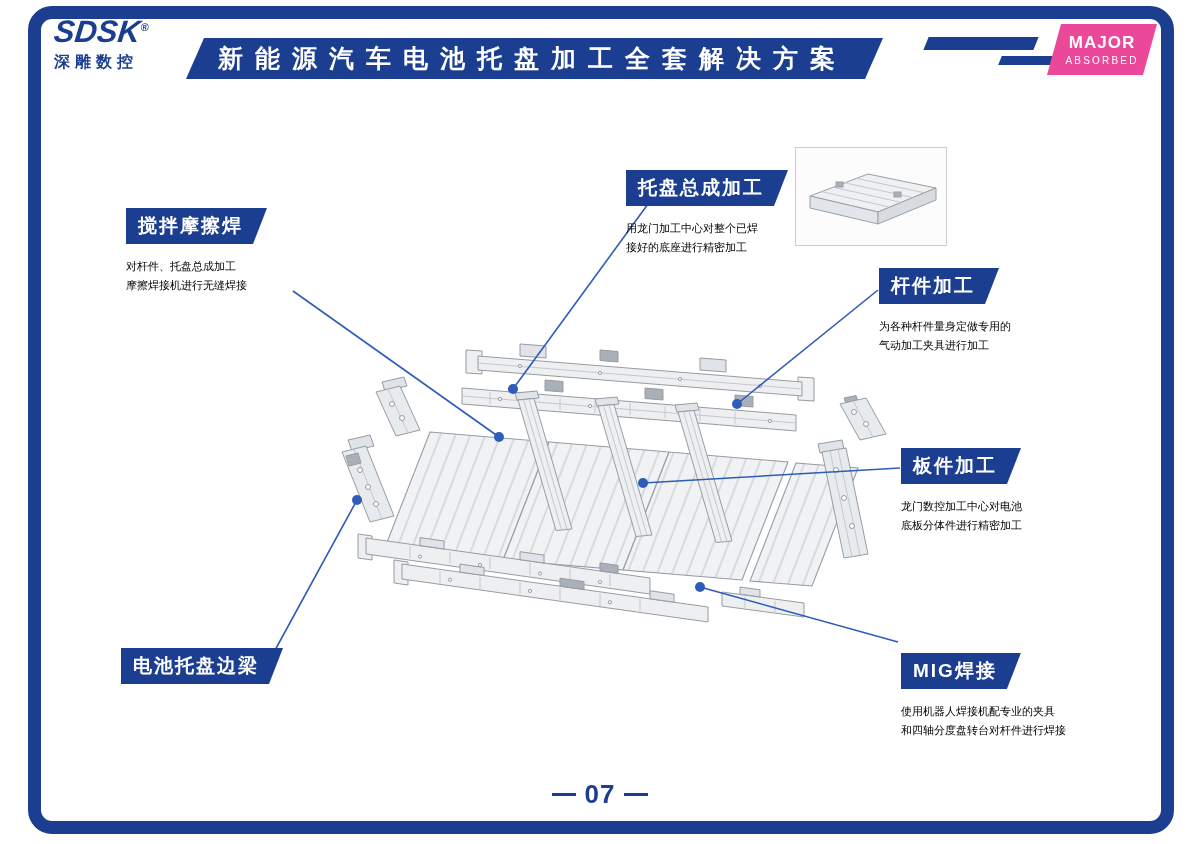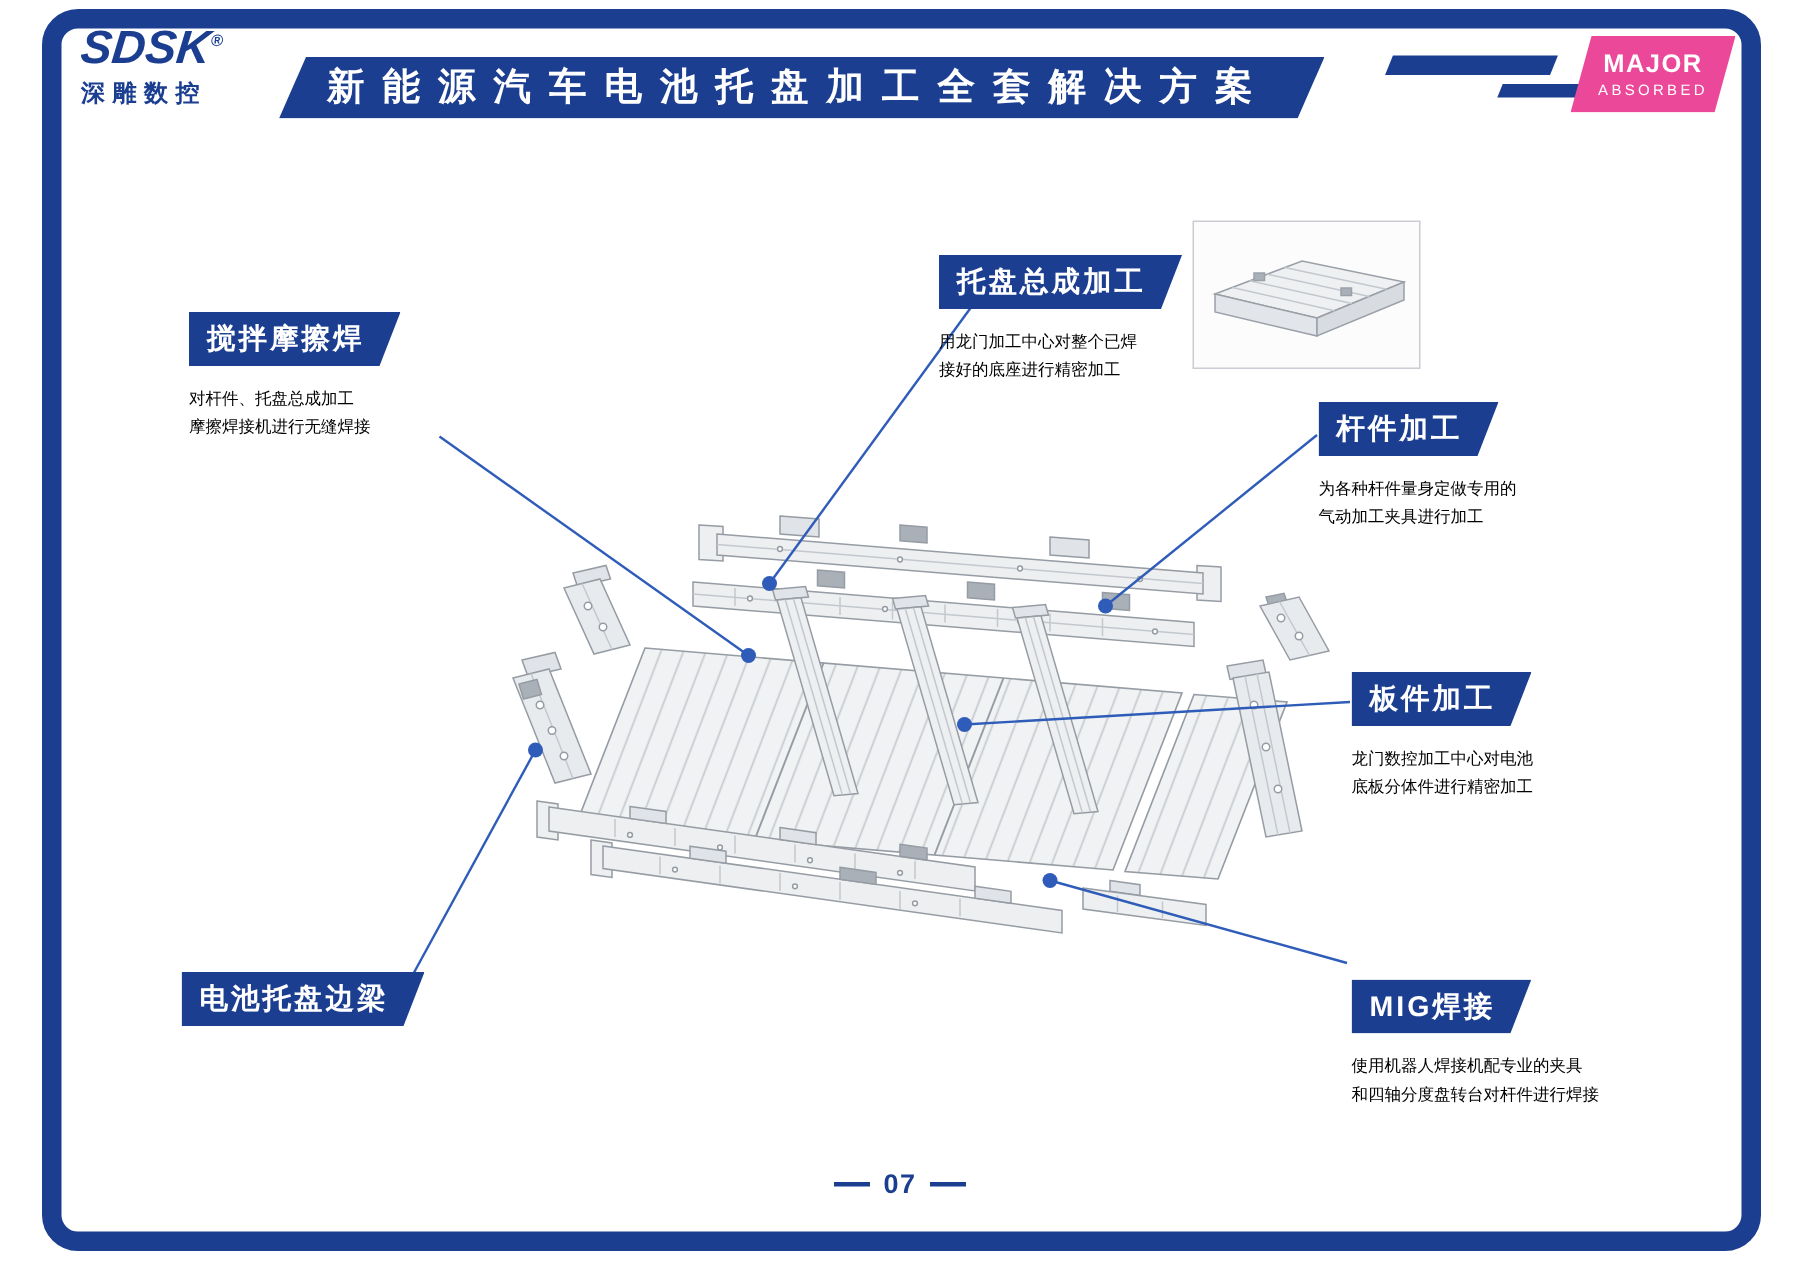--- a/index.html
+++ b/index.html
@@ -40,21 +40,21 @@
   .callout-desc { margin-top:13px; font-size:11px; color:#000000; line-height:1.75;
                   white-space:pre-line; max-width:235px; }
 
   .thumb { position:absolute; left:795px; top:147px; width:152px; height:99px;
            background:#fcfcfc; border:1px solid #c9cdd3; }
 
   .diagram { position:absolute; left:0; top:0; }
 
   .footer { position:absolute; left:0; right:0; top:779px; display:flex;
             justify-content:center; align-items:center; gap:9px; color:#1b3e91; }
-  .footer .num { font-size:18px; font-weight:bold; letter-spacing:1px; }
+  .footer .num { font-size:26px; font-weight:bold; letter-spacing:1px; }
   .footer .dash { width:24px; height:3px; background:#1b3e91; }
 </style>
 </head>
 <body>
 
 <div class="canvas">
 
   <svg class="diagram" width="1200" height="844" viewBox="0 0 1200 844">
     <defs>
       <pattern id="stripes" patternUnits="userSpaceOnUse" width="14" height="14" patternTransform="rotate(21)">

